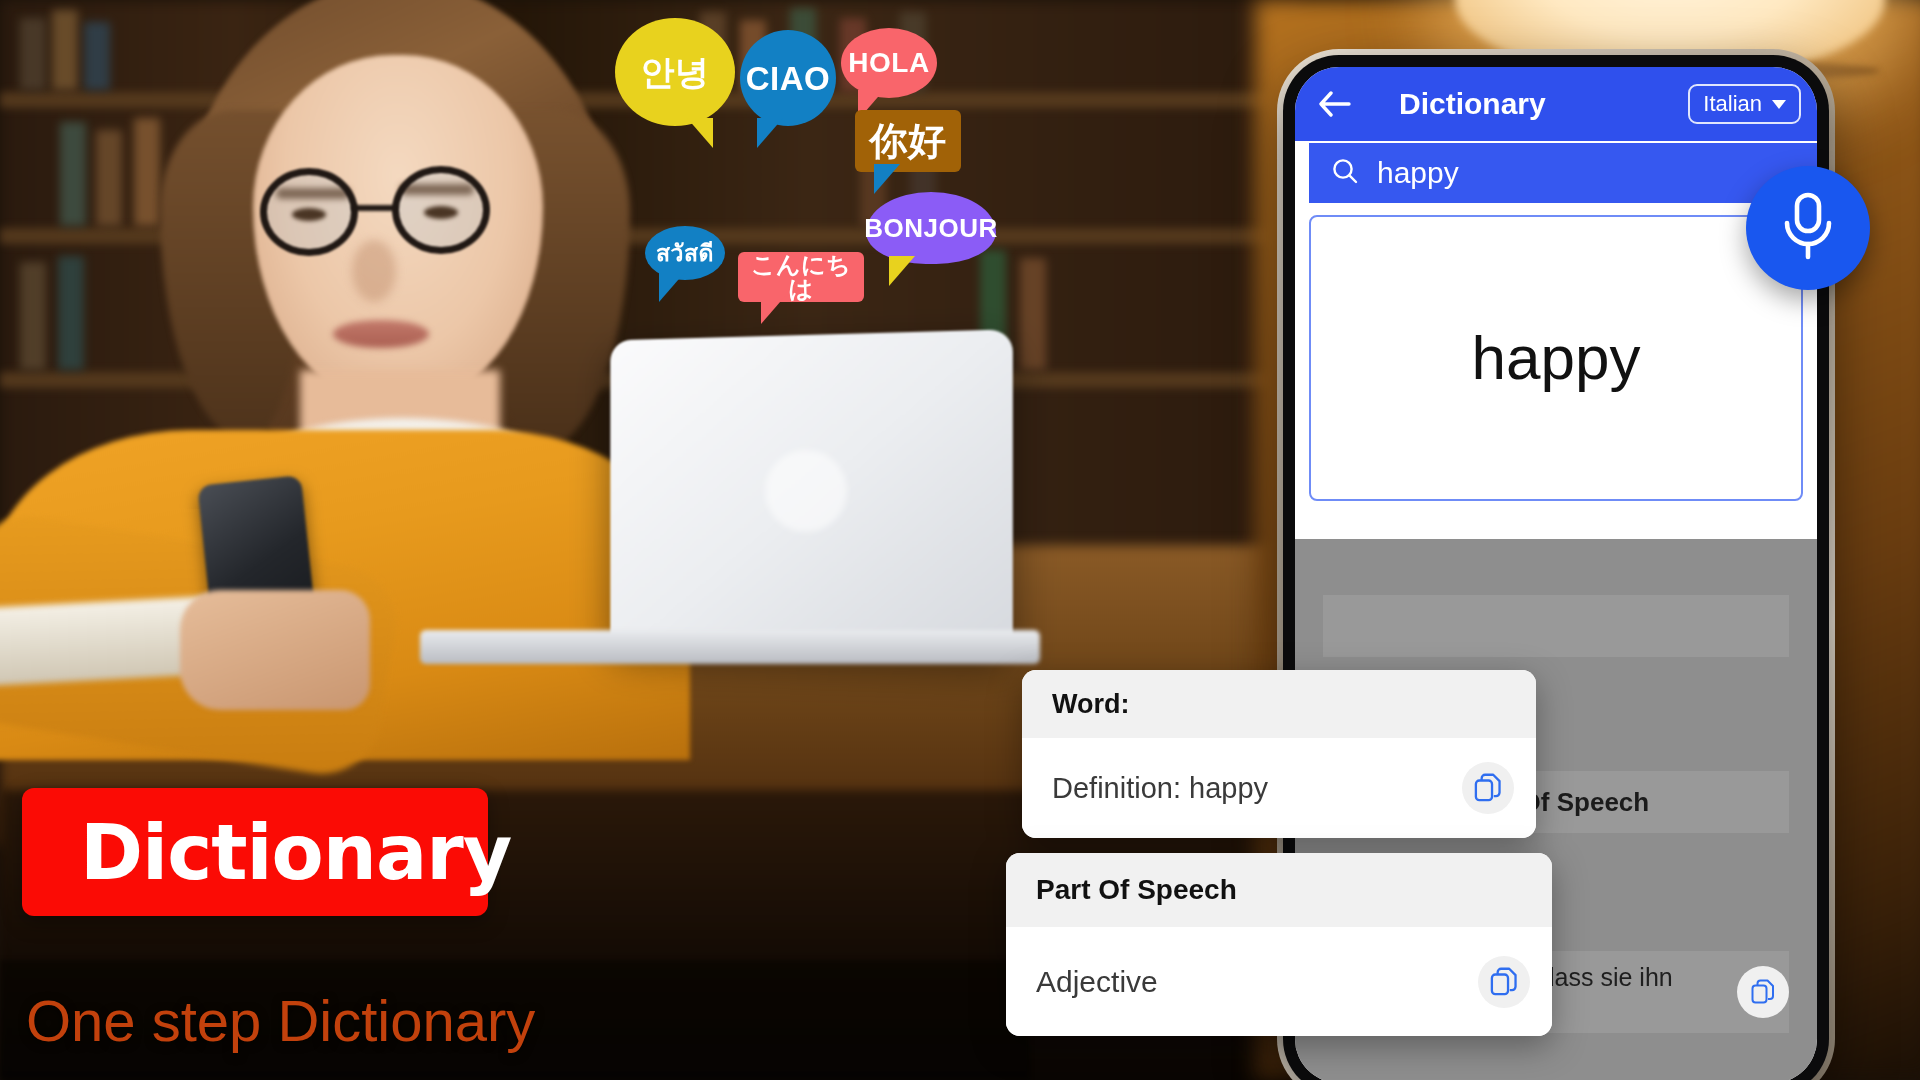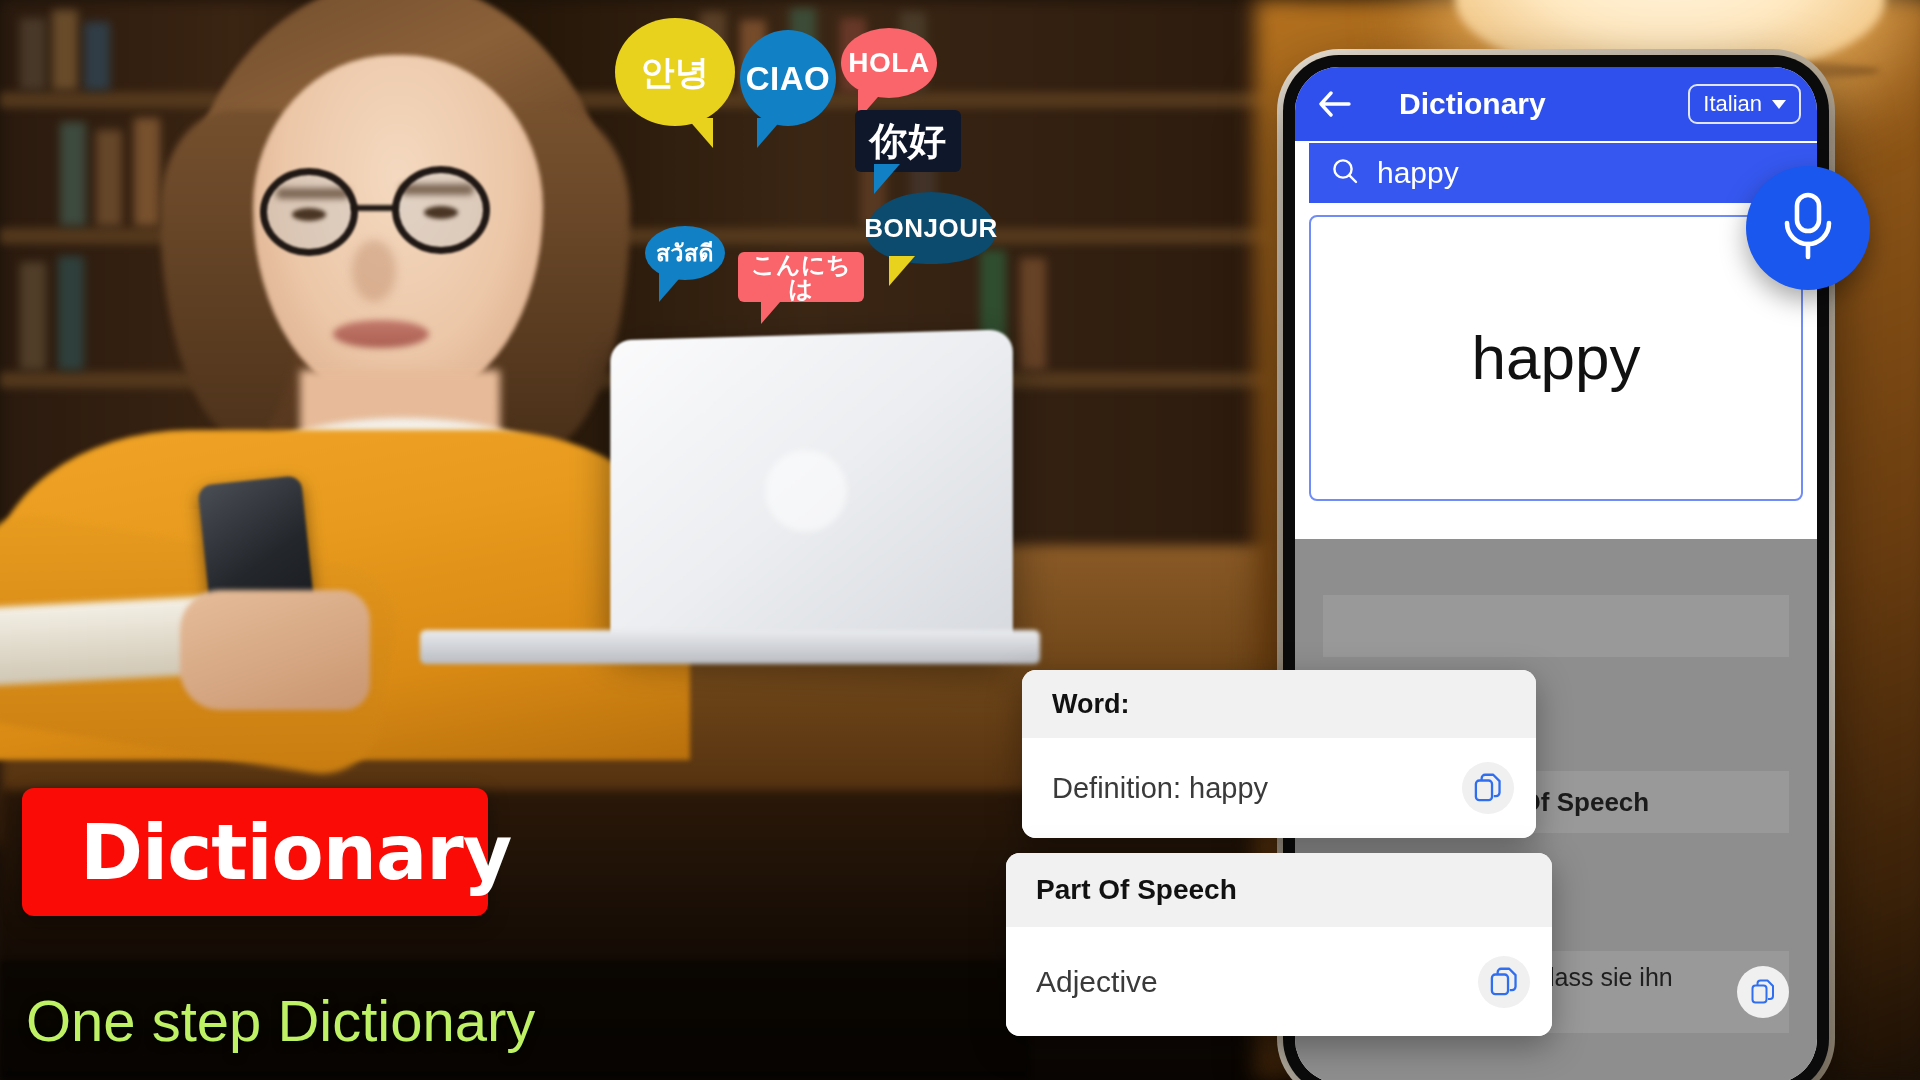--- a/index.html
+++ b/index.html
@@ -157,21 +157,21 @@
     background:#fb0b05; border-radius:12px;
     display:flex; align-items:center; padding-left:58px;
     box-shadow:0 6px 20px rgba(0,0,0,.35);
   }
   .brand-badge span{
     color:#fff; font-size:76px; font-weight:700; letter-spacing:-1px;
     font-family:"DejaVu Sans", sans-serif;
   }
   .tagline{
     position:absolute; left:26px; top:1020px;
-    color:#bef264; font-size:58px; font-weight:400; letter-spacing:0;
+    color:#c2410c; font-size:58px; font-weight:400; letter-spacing:0;
     text-shadow:0 2px 10px rgba(0,0,0,.75);
     transform:translateY(-50%);
   }
   .tagline-band{
     position:absolute; left:0; top:960px; width:1030px; height:120px;
     background:linear-gradient(180deg,rgba(10,6,2,.78),rgba(6,4,2,.92));
     filter:blur(2px);
   }
 
   
@@ -358,25 +358,25 @@
       <i style="position: absolute; width: 0px; height: 0px; bottom: -22px; right: 18%; border-left: 26px solid transparent; border-right: 0px solid transparent; border-top: 30px solid rgb(232, 210, 30);"></i>
     </div>
     <div class="bub oval" style="left: 740px; top: 30px; width: 96px; height: 96px; background: rgb(18, 128, 196); font-size: 33px;">
       <span style="position: relative; z-index: 2; padding: 0px 6px;">CIAO</span>
       <i style="position: absolute; width: 0px; height: 0px; bottom: -22px; left: 18%; border-left: 0px solid transparent; border-right: 26px solid transparent; border-top: 30px solid rgb(18, 128, 196);"></i>
     </div>
     <div class="bub oval" style="left: 841px; top: 28px; width: 96px; height: 70px; background: rgb(249, 101, 107); font-size: 28px;">
       <span style="position: relative; z-index: 2; padding: 0px 6px;">HOLA</span>
       <i style="position: absolute; width: 0px; height: 0px; bottom: -22px; left: 18%; border-left: 0px solid transparent; border-right: 26px solid transparent; border-top: 30px solid rgb(249, 101, 107);"></i>
     </div>
-    <div class="bub rect" style="left: 855px; top: 110px; width: 106px; height: 62px; background: #0f172a; font-size: 38px;">
+    <div class="bub rect" style="left: 855px; top: 110px; width: 106px; height: 62px; background: #a16207; font-size: 38px;">
       <span style="position: relative; z-index: 2; padding: 0px 6px;">你好</span>
       <i style="position: absolute; width: 0px; height: 0px; bottom: -22px; left: 18%; border-left: 0px solid transparent; border-right: 26px solid transparent; border-top: 30px solid rgb(18, 128, 196);"></i>
     </div>
-    <div class="bub oval" style="left: 866px; top: 192px; width: 130px; height: 72px; background: #0c4a6e; font-size: 26px; border-radius: 50% 50% 46% 46% / 56% 56% 44% 44%;">
+    <div class="bub oval" style="left: 866px; top: 192px; width: 130px; height: 72px; background: #8b5cf6; font-size: 26px; border-radius: 50% 50% 46% 46% / 56% 56% 44% 44%;">
       <i style="position: absolute; left: -14%; top: 24%; width: 46%; height: 62%; border-radius: 50%; background: rgb(232, 210, 30); z-index: -1;"></i>
       <i style="position: absolute; right: -14%; top: 24%; width: 46%; height: 62%; border-radius: 50%; background: rgb(232, 210, 30); z-index: -1;"></i>
       <span style="position: relative; z-index: 2; padding: 0px 6px;">BONJOUR</span>
       <i style="position: absolute; width: 0px; height: 0px; bottom: -22px; left: 18%; border-left: 0px solid transparent; border-right: 26px solid transparent; border-top: 30px solid rgb(232, 210, 30);"></i>
     </div>
     <div class="bub oval" style="left: 645px; top: 226px; width: 80px; height: 54px; background: rgb(18, 128, 196); font-size: 23px;">
       <span style="position: relative; z-index: 2; padding: 0px 6px;">สวัสดี</span>
       <i style="position: absolute; width: 0px; height: 0px; bottom: -22px; left: 18%; border-left: 0px solid transparent; border-right: 26px solid transparent; border-top: 30px solid rgb(18, 128, 196);"></i>
     </div>
     <div class="bub rect" style="left: 738px; top: 252px; width: 126px; height: 50px; background: rgb(249, 101, 107); font-size: 24px;">

